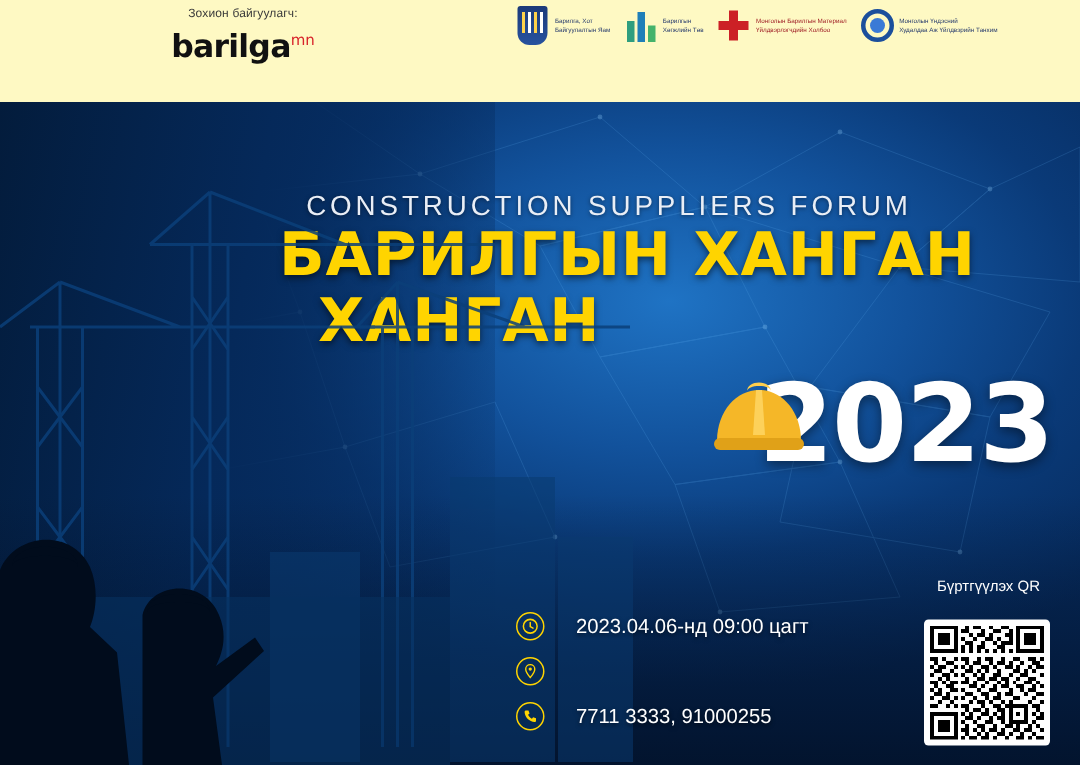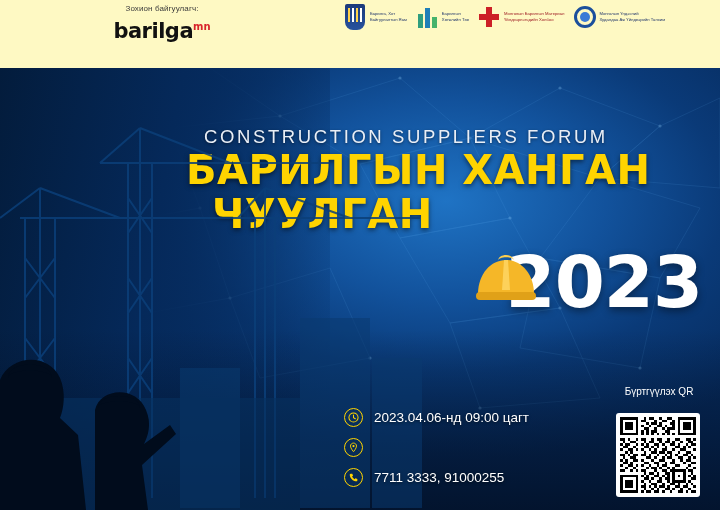--- a/index.html
+++ b/index.html
@@ -61,21 +61,21 @@
     font-weight: bold;
     color: #111111;
     letter-spacing: -0.5px;
     line-height: 1;
     position: relative;
     padding-top: 4px;
   }
   .barilga .mn {
     font-size: 10px;
     color: #d8232a;
-    font-weight: bold;
+    font-weight: normal;
     vertical-align: super;
     letter-spacing: 0;
     margin-top: 12px;
   }
 
   
   .logo-item {
     display: flex;
     align-items: center;
     gap: 3px;
@@ -241,21 +241,21 @@
 
   
   .info {
     position: absolute;
     left: 344px; top: 340px;
     z-index: 4;
   }
   .info-row {
     display: flex;
     align-items: center;
-    gap: 11px;
+    gap: 21px;
     margin-bottom: 11px;
     color: #ffffff;
     font-size: 13.5px;
     white-space: nowrap;
     text-shadow: 0 1px 3px rgba(0,0,0,.6);
   }
   .info-icon {
     width: 17px; height: 17px;
     border-radius: 50%;
     border: 1.4px solid #ffd400;
@@ -443,21 +443,21 @@
         <path d="M8 118 C8 100 52 100 52 118 C52 108 8 108 8 118 Z"></path>
         <path d="M95 250 L95 150 C100 128 136 125 146 150 C152 164 148 176 144 184 L170 165 L176 174 L142 205 L148 250 Z"></path>
         <path d="M98 148 C98 132 140 132 140 148 C140 139 98 139 98 148 Z"></path>
       </g>
     </svg>
 
     <div class="kicker">CONSTRUCTION SUPPLIERS FORUM</div>
 
     <div class="title-wrap">
       <div class="title-line" id="title-1">БАРИЛГЫН ХАНГАН</div>
-      <div class="title-line" id="title-3">ЧУУЛГАН</div>
+      <div class="title-line" id="title-3">ХАНГАН</div>
     </div>
 
     <div class="year">2023</div>
 
     <svg class="helmet" viewBox="0 0 64 56">
       <path d="M4 44 C4 24 17 10 32 10 C47 10 60 24 60 44 Z" fill="#f5b728"></path>
       <path d="M24 11 C24 3 40 3 40 11 C40 6 24 6 24 11 Z" fill="#ffcf4d"></path>
       <rect x="2" y="42" width="60" height="8" rx="4" fill="#e0a118"></rect>
       <path d="M30 10 L34 10 L36 40 L28 40 Z" fill="#ffd96b" opacity="0.75"></path>
     </svg>

